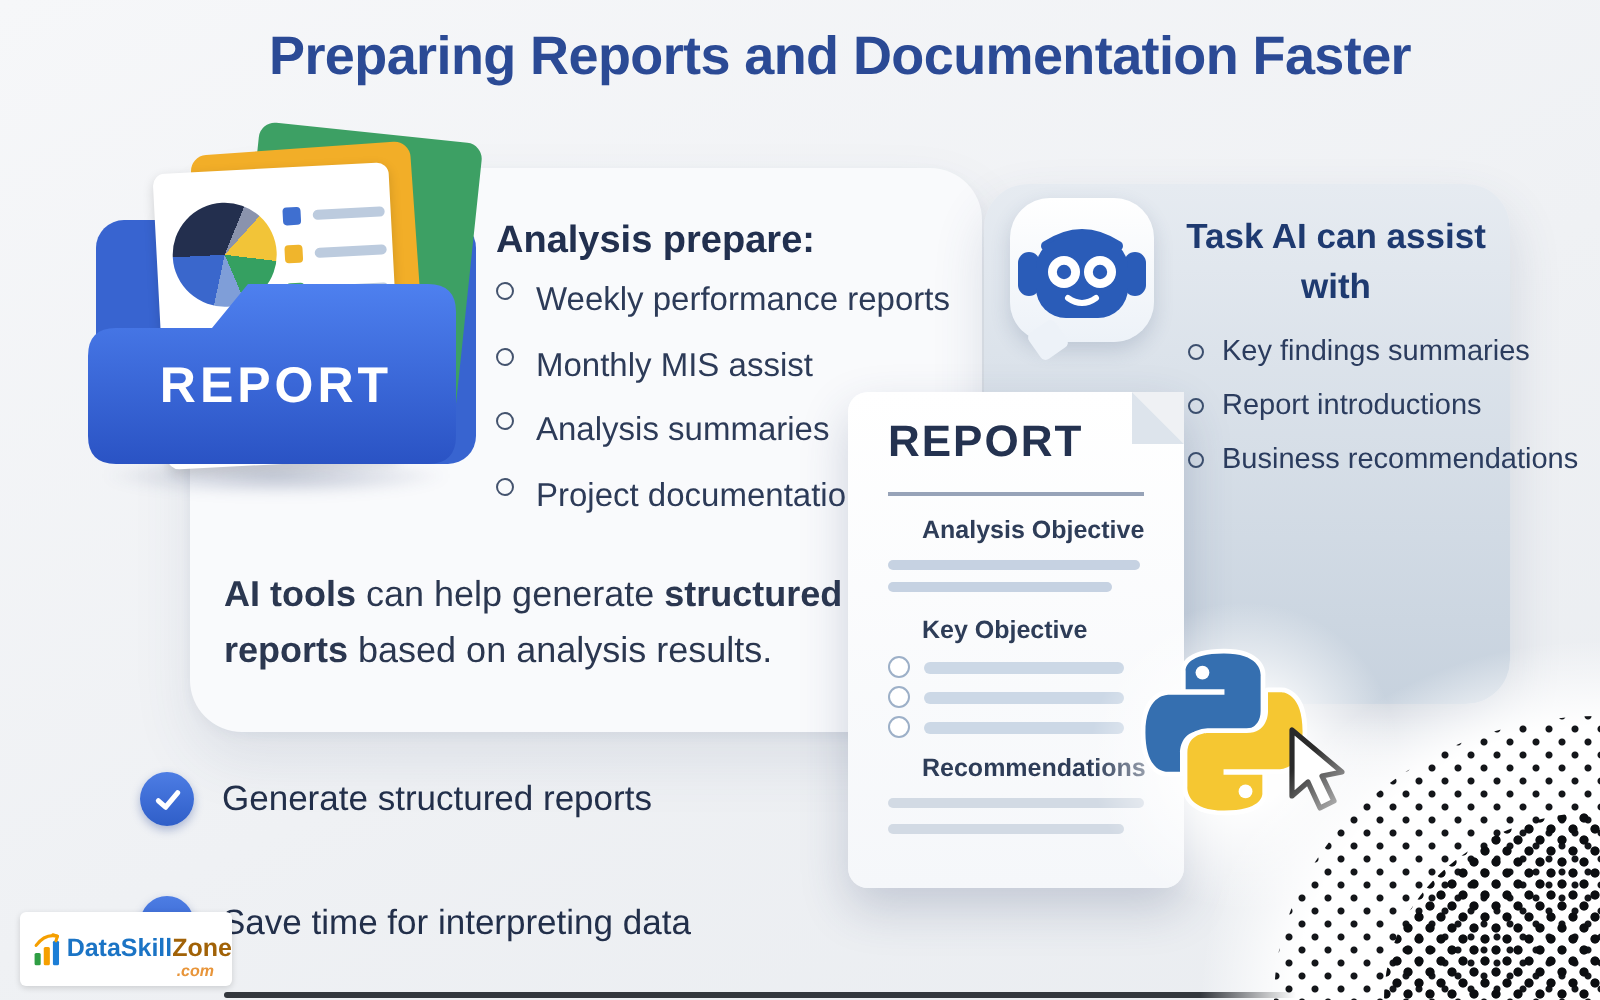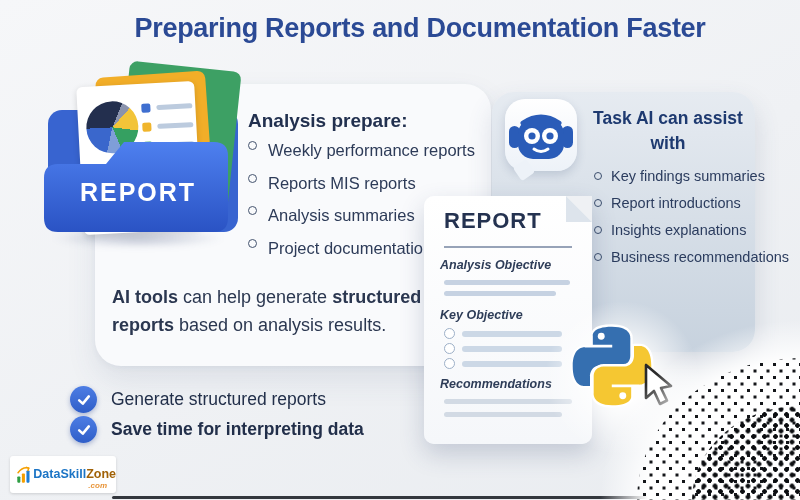--- a/index.html
+++ b/index.html
@@ -55,21 +55,21 @@
   .dot-s{width:6px;height:6px;border:1.5px solid #3c4f6e;border-radius:50%;margin-right:9px;flex:none;}
 
   
   .doc{position:absolute;left:424px;top:196px;width:168px;height:248px;border-radius:10px;
     background:linear-gradient(180deg,#ffffff,#f5f7fa);box-shadow:0 10px 24px rgba(50,70,110,.22);}
   .fold-cover{position:absolute;top:0;right:0;width:0;height:0;
     border-top:26px solid #eff1f4;border-left:26px solid transparent;}
   .doc-title{position:absolute;left:20px;top:12px;font-size:22px;font-weight:600;
     letter-spacing:1px;color:#243250;}
   .doc-hr{position:absolute;left:20px;top:50px;width:128px;height:2px;background:#97a3b8;}
-  .doc-label{position:absolute;left:16px;font-size:12.5px;font-weight:600;color:#2e3d58;font-style:italic;}
+  .doc-label{position:absolute;left:37px;font-size:12.5px;font-weight:600;color:#2e3d58;}
   .doc-line{position:absolute;left:20px;height:5px;border-radius:3px;background:#c6d2e2;}
   .doc-brow{position:absolute;left:20px;display:flex;align-items:center;}
   .doc-bcirc{width:9px;height:9px;border:1.5px solid #9db0c8;border-radius:50%;margin-right:7px;background:#fff;}
   .doc-bline{width:100px;height:6px;border-radius:3px;background:#ccd8e6;}
 
   
   .py-glow{position:absolute;left:542px;top:298px;width:160px;height:160px;
     background:radial-gradient(circle,rgba(255,255,255,.95) 22%,rgba(255,255,255,0) 68%);}
   .python{position:absolute;left:568px;top:322px;width:88px;height:88px;}
   .cursor{position:absolute;left:640px;top:362px;width:42px;height:46px;}
@@ -144,21 +144,21 @@
   </div>
 
   <div class="an-heading">Analysis prepare:</div>
   <div class="an-list">
     <div class="an-item">
         <span class="dot-o"></span>
         <span>Weekly performance reports</span>
       </div>
     <div class="an-item">
         <span class="dot-o"></span>
-        <span>Reports MIS reports</span>
+        <span>Monthly MIS assist</span>
       </div>
     <div class="an-item">
         <span class="dot-o"></span>
         <span>Analysis summaries</span>
       </div>
     <div class="an-item">
         <span class="dot-o"></span>
         <span>Project documentation</span>
       </div>
   </div>
@@ -183,24 +183,20 @@
     <div class="as-item">
         <span class="dot-s"></span>
         <span>Key findings summaries</span>
       </div>
     <div class="as-item">
         <span class="dot-s"></span>
         <span>Report introductions</span>
       </div>
     <div class="as-item">
         <span class="dot-s"></span>
-        <span>Insights explanations</span>
-      </div>
-    <div class="as-item">
-        <span class="dot-s"></span>
         <span>Business recommendations</span>
       </div>
   </div>
 
   <div class="doc">
     <div class="fold-cover"></div>
     <div style="position:absolute;top:0;right:0;width:0;height:0;border-top:26px solid transparent;border-left:26px solid #dde4ec;transform:translateX(-0px);"></div>
     <div class="doc-title">REPORT</div>
     <div class="doc-hr"></div>
     <div class="doc-label" style="top:62px;">Analysis Objective</div>
@@ -238,21 +234,21 @@
   </svg>
 
   <div class="benefit" style="top:386px;">
     <div class="chk">
       <svg viewBox="0 0 20 20" width="16" height="16">
           <path d="M4,10.5 L8.5,14.5 L16,5.5" fill="none" stroke="#ffffff" stroke-width="3.2" stroke-linecap="round" stroke-linejoin="round"></path>
         </svg>
     </div>
     <div class="benefit-text">Generate structured reports</div>
   </div>
-  <div class="benefit" style="top:416px;font-weight:bold;">
+  <div class="benefit" style="top:448px;">
     <div class="chk">
       <svg viewBox="0 0 20 20" width="16" height="16">
           <path d="M4,10.5 L8.5,14.5 L16,5.5" fill="none" stroke="#ffffff" stroke-width="3.2" stroke-linecap="round" stroke-linejoin="round"></path>
         </svg>
     </div>
     <div class="benefit-text">Save time for interpreting data</div>
   </div>
 
   <div class="logo-box">
     <svg width="24" height="26" viewBox="0 0 24 26">

